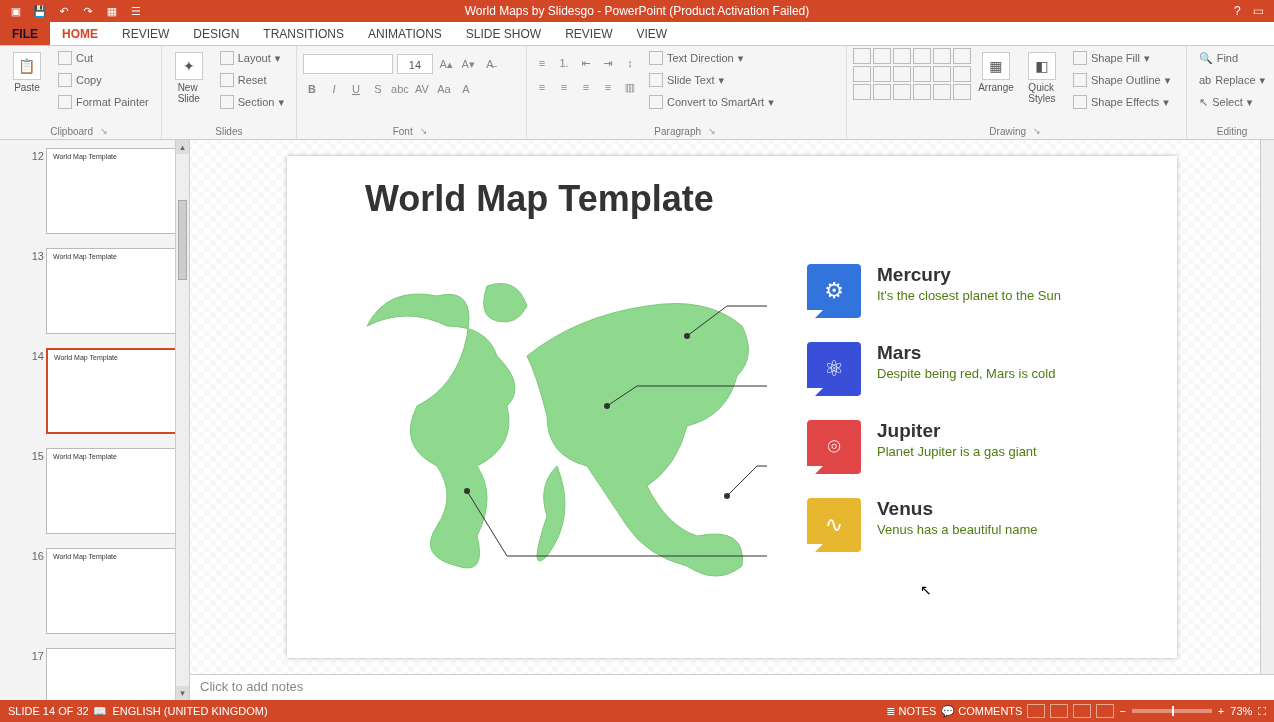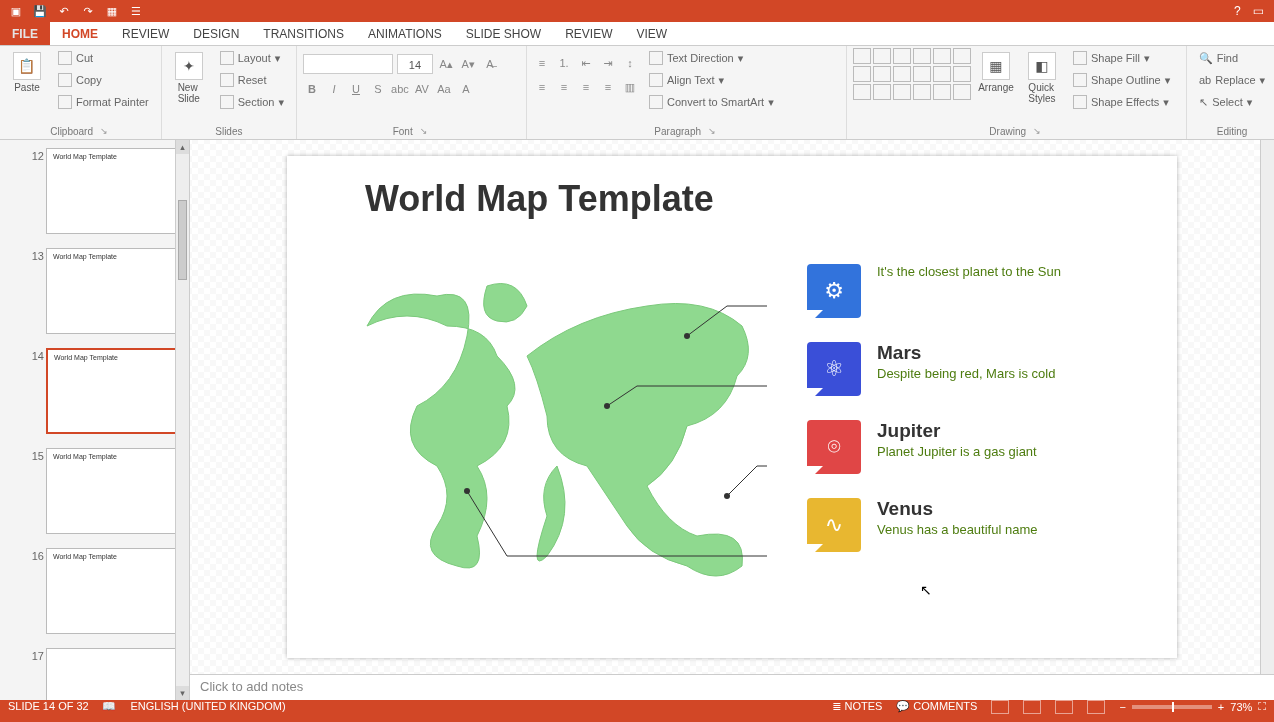--- a/index.html
+++ b/index.html
@@ -8,21 +8,21 @@
 
 .titlebar { height: 22px; background: #d24726; display: flex; align-items: center; position: relative; }
 .titlebar .qat { display: flex; align-items: center; gap: 8px; padding-left: 8px; }
 .titlebar .qat .ic { width: 16px; height: 16px; display: flex; align-items: center; justify-content: center; color: #fff; font-size: 11px; }
 .titlebar .title { position: absolute; left: 50%; transform: translateX(-50%); color: #fff; font-size: 12px; }
 .titlebar .winctrl { margin-left: auto; display: flex; gap: 12px; padding-right: 10px; color: #fff; font-size: 12px; }
 
 
 .tabs { height: 24px; background: #fff; display: flex; align-items: stretch; border-bottom: 1px solid #ccc; }
 .tabs .tab { padding: 0 12px; display: flex; align-items: center; font-size: 12px; color: #444; cursor: pointer; }
-.tabs .tab.file { background: #d24726; color: #e5e5e5; font-weight: 600; }
+.tabs .tab.file { background: #d24726; color: #0f172a; font-weight: 600; }
 .tabs .tab.active { color: #d24726; font-weight: 600; }
 
 
 .ribbon { height: 94px; background: #f5f5f5; border-bottom: 1px solid #ccc; display: flex; }
 .group { border-right: 1px solid #ddd; display: flex; flex-direction: column; padding: 2px 6px 0 6px; }
 .group .body { flex: 1; display: flex; align-items: flex-start; gap: 4px; }
 .group .lbl { height: 16px; font-size: 10px; color: #777; text-align: center; display:flex; align-items:center; justify-content:center; gap:4px;}
 .bigbtn { width: 42px; display: flex; flex-direction: column; align-items: center; justify-content: center; font-size: 10px; color: #555; gap: 2px; padding-top:4px;}
 .bigbtn .glyph { width: 28px; height: 28px; border: 1px solid #ccc; background: #fff; display:flex;align-items:center;justify-content:center;font-size:14px;}
 .col { display: flex; flex-direction: column; gap: 2px; }
@@ -65,39 +65,40 @@
 .callout .txt h3{font-size:19px;color:#333;margin-bottom:2px;font-weight:600;}
 .callout .txt p{font-size:13px;color:#4d7c0f;line-height:1.3;}
 .leader{stroke:#333;stroke-width:1;fill:none;}
 .dot{fill:#333;}
 .cursor{position:absolute;left:730px;top:442px;font-size:14px;color:#000;pointer-events:none;}
 
 .notes { height: 26px; border-top:1px solid #ccc; background:#fff; padding:4px 10px; color:#888; font-size:13px;}
 .sbar{ position:absolute; right:0; top:0; bottom:0; width:14px; background:#eee;border-left:1px solid #ccc;}
 
 
-.status { height: 22px; background: #d24726; color:#fff; display:flex; align-items:flex-start; font-size:11px; padding:0 8px; gap:14px;}
+.status { height: 22px; background: #d24726; color:#fff; display:flex; align-items:center; font-size:11px; padding:0 8px; gap:5px;}
 .status .spacer{flex:1;}
 .status .vbtn{width:18px;height:14px;border:1px solid rgba(255,255,255,.5);}
 .status .zoom{display:flex;align-items:center;gap:6px;}
 .status .ztrack{width:80px;height:4px;background:rgba(255,255,255,.4);position:relative;}
 .status .ztrack::after{content:'';position:absolute;left:50%;top:-3px;width:2px;height:10px;background:#fff;}
 </style>
 </head>
 <body>
 
 <div class="titlebar">
   <div class="qat">
     <span class="ic">▣</span>
     <span class="ic">💾</span>
     <span class="ic">↶</span>
     <span class="ic">↷</span>
     <span class="ic">▦</span>
     <span class="ic">☰</span>
   </div>
+  <div class="title">World Maps by Slidesgo  -  PowerPoint (Product Activation Failed)</div>
   <div class="winctrl">
     <span>?</span>
     <span>▭</span>
   </div>
 </div>
 
 <div class="tabs">
   <div class="tab file">FILE</div>
   <div class="tab active">HOME</div>
   <div class="tab">REVIEW</div>
@@ -203,21 +204,21 @@
         <div class="row">
           <span class="ib">≡</span>
           <span class="ib">≡</span>
           <span class="ib">≡</span>
           <span class="ib">≡</span>
           <span class="ib">▥</span>
         </div>
       </div>
       <div class="col">
         <div class="smallbtn"><span class="g"></span><span>Text Direction</span> ▾</div>
-        <div class="smallbtn"><span class="g"></span><span>Align Text</span> ▾</div>
+        <div class="smallbtn"><span class="g"></span><span>Slide Text</span> ▾</div>
         <div class="smallbtn"><span class="g"></span><span>Convert to SmartArt</span> ▾</div>
       </div>
     </div>
     <div class="lbl">
         <span>Paragraph</span>
         <span class="launcher">↘</span>
       </div>
   </div>
 
   <div class="group" style="min-width:340px">
@@ -342,20 +343,21 @@
           <circle class="dot" cx="120" cy="225" r="3"></circle>
           <polyline class="leader" points="340,70 380,40 460,40"></polyline>
           <polyline class="leader" points="260,140 290,120 460,120"></polyline>
           <polyline class="leader" points="380,230 410,200 460,200"></polyline>
           <polyline class="leader" points="120,225 160,290 460,290"></polyline>
         </svg>
         <div class="callouts">
           <div class="callout blue">
             <div class="iconbox">⚙</div>
             <div class="txt">
+                <h3>Mercury</h3>
                 <p>It's the closest planet to the Sun</p>
               </div>
           </div>
           <div class="callout indigo">
             <div class="iconbox">⚛</div>
             <div class="txt">
                 <h3>Mars</h3>
                 <p>Despite being red, Mars is cold</p>
               </div>
           </div>

